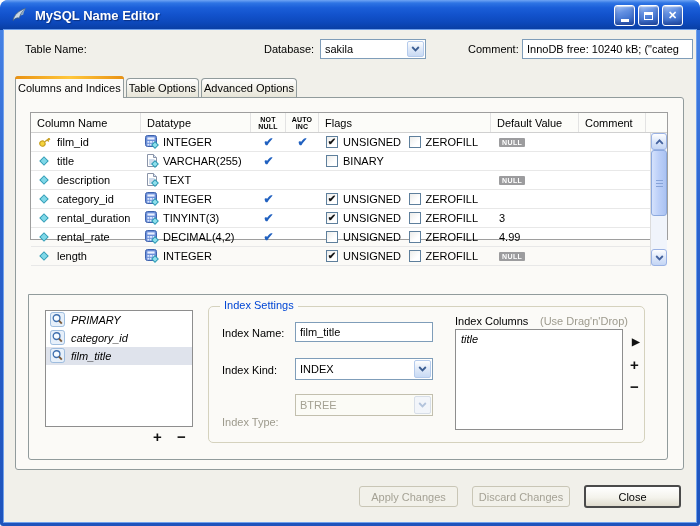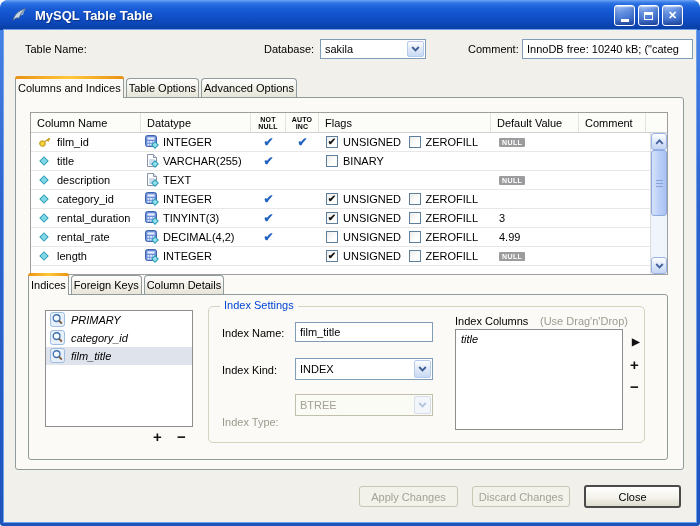--- a/index.html
+++ b/index.html
@@ -46,21 +46,21 @@
   .tab { height:19px; padding:0 2px; display:flex; align-items:center;
     background:linear-gradient(180deg,#FFFFFF,#F3F2EB 45%,#E7E5D8 100%);
     border:1px solid #919B9C; border-bottom:none; border-radius:4px 4px 0 0; margin-bottom:1px; cursor:default; }
   .tab.active { height:22px; background:#FBFAF7; margin-bottom:0; position:relative; z-index:6; }
   .tab.active::before { content:""; position:absolute; top:-1px; left:-1px; right:-1px; height:3px;
     border-radius:3px 3px 0 0; background:linear-gradient(90deg,#E99214,#FFC73C 50%,#E99214); }
 
   .tabpage { position:absolute; background:#FBFAF7; border:1px solid #919B9C; border-radius:0 3px 3px 3px; }
 
   
-  .grid { position:absolute; left:30px; top:112px; width:638px; height:163px; background:#fff;
+  .grid { position:absolute; left:30px; top:112px; width:638px; height:128px; background:#fff;
     border:1px solid #9E9E9E; display:flex; flex-direction:column; }
   .grid-header { display:flex; height:20px; background:#FCFCF9; border-bottom:1px solid #D0D0D0; flex:none; }
   .gh { display:flex; align-items:center; padding-left:6px; border-right:1px solid #E3E3E3; height:100%; }
   .two-line { display:flex; flex-direction:column; align-items:center; justify-content:center; width:100%;
     font-size:7px; font-weight:bold; line-height:7px; letter-spacing:.2px; }
   .w-name{width:110px;} .w-type{width:110px;} .w-nn{width:35px; padding:0; justify-content:center;}
   .w-ai{width:33px; padding:0; justify-content:center;} .w-flags{width:172px;}
   .w-def{width:88px;} .w-com{width:67px;} .w-fill{flex:1; border-right:none;}
   .grid-body { display:flex; flex:1; }
   .grid-rows { width:621px; }
@@ -108,21 +108,21 @@
 </head>
 <body>
 
 <div class="window">
 
   <div class="titlebar">
     <svg class="title-icon" viewBox="0 0 18 18">
       <path d="M3 14.5 C4 8.5, 9 4.5, 15.5 2.5 C11.5 6, 10.3 9, 9.2 12.2 C7.2 11.2, 5 12.5, 3 14.5 Z" fill="#C9D7E4" stroke="#44607E" stroke-width="0.8"></path>
       <path d="M15.5 2.5 C12.5 5,11.3 7,10.7 9.4 L13.2 8.7 C13.6 6.4,14.4 4.3,15.5 2.5 Z" fill="#8FA8BE"></path>
     </svg>
-    <span class="title-text">MySQL Table Table</span>
+    <span class="title-text">MySQL Name Editor</span>
   </div>
   <div class="winbtn btn-min">
       <span class="glyph-min"></span>
     </div>
   <div class="winbtn btn-max">
       <span class="glyph-max"></span>
     </div>
   <div class="winbtn btn-close">
       <span class="glyph-close">✕</span>
     </div>
@@ -489,31 +489,20 @@
         <div class="sb-space"></div>
         <div class="sb-btn">
           <svg width="9" height="6" viewBox="0 0 9 6">
               <path d="M1.2 1 L4.5 4.4 L7.8 1" fill="none" stroke="#44629E" stroke-width="1.8"></path>
             </svg>
         </div>
       </div>
     </div>
   </div>
 
-  <div class="tabs" style="left:28px; top:273px;">
-    <div class="tab active">
-        <span>Indices</span>
-      </div>
-    <div class="tab">
-        <span>Foreign Keys</span>
-      </div>
-    <div class="tab">
-        <span>Column Details</span>
-      </div>
-  </div>
   <div class="tabpage" style="left:28px; top:294px; width:640px; height:166px;"></div>
 
   <div class="listbox" style="left:45px; top:310px; width:148px; height:117px;" id="indices-list">
       <div class="idx-item">
         <span><svg width="15" height="15" viewBox="0 0 16 16">
             <rect x="0.5" y="0.5" width="15" height="15" rx="2.5" fill="#E7F0FA" stroke="#96B7DC"></rect>
             <circle cx="7" cy="6.5" r="3.6" fill="#F6FBFF" stroke="#3E6FAE" stroke-width="1.4"></circle>
             <line x1="9.6" y1="9.2" x2="12.6" y2="12.4" stroke="#7A5A3A" stroke-width="2"></line>
           </svg></span>
         <span>PRIMARY</span>

